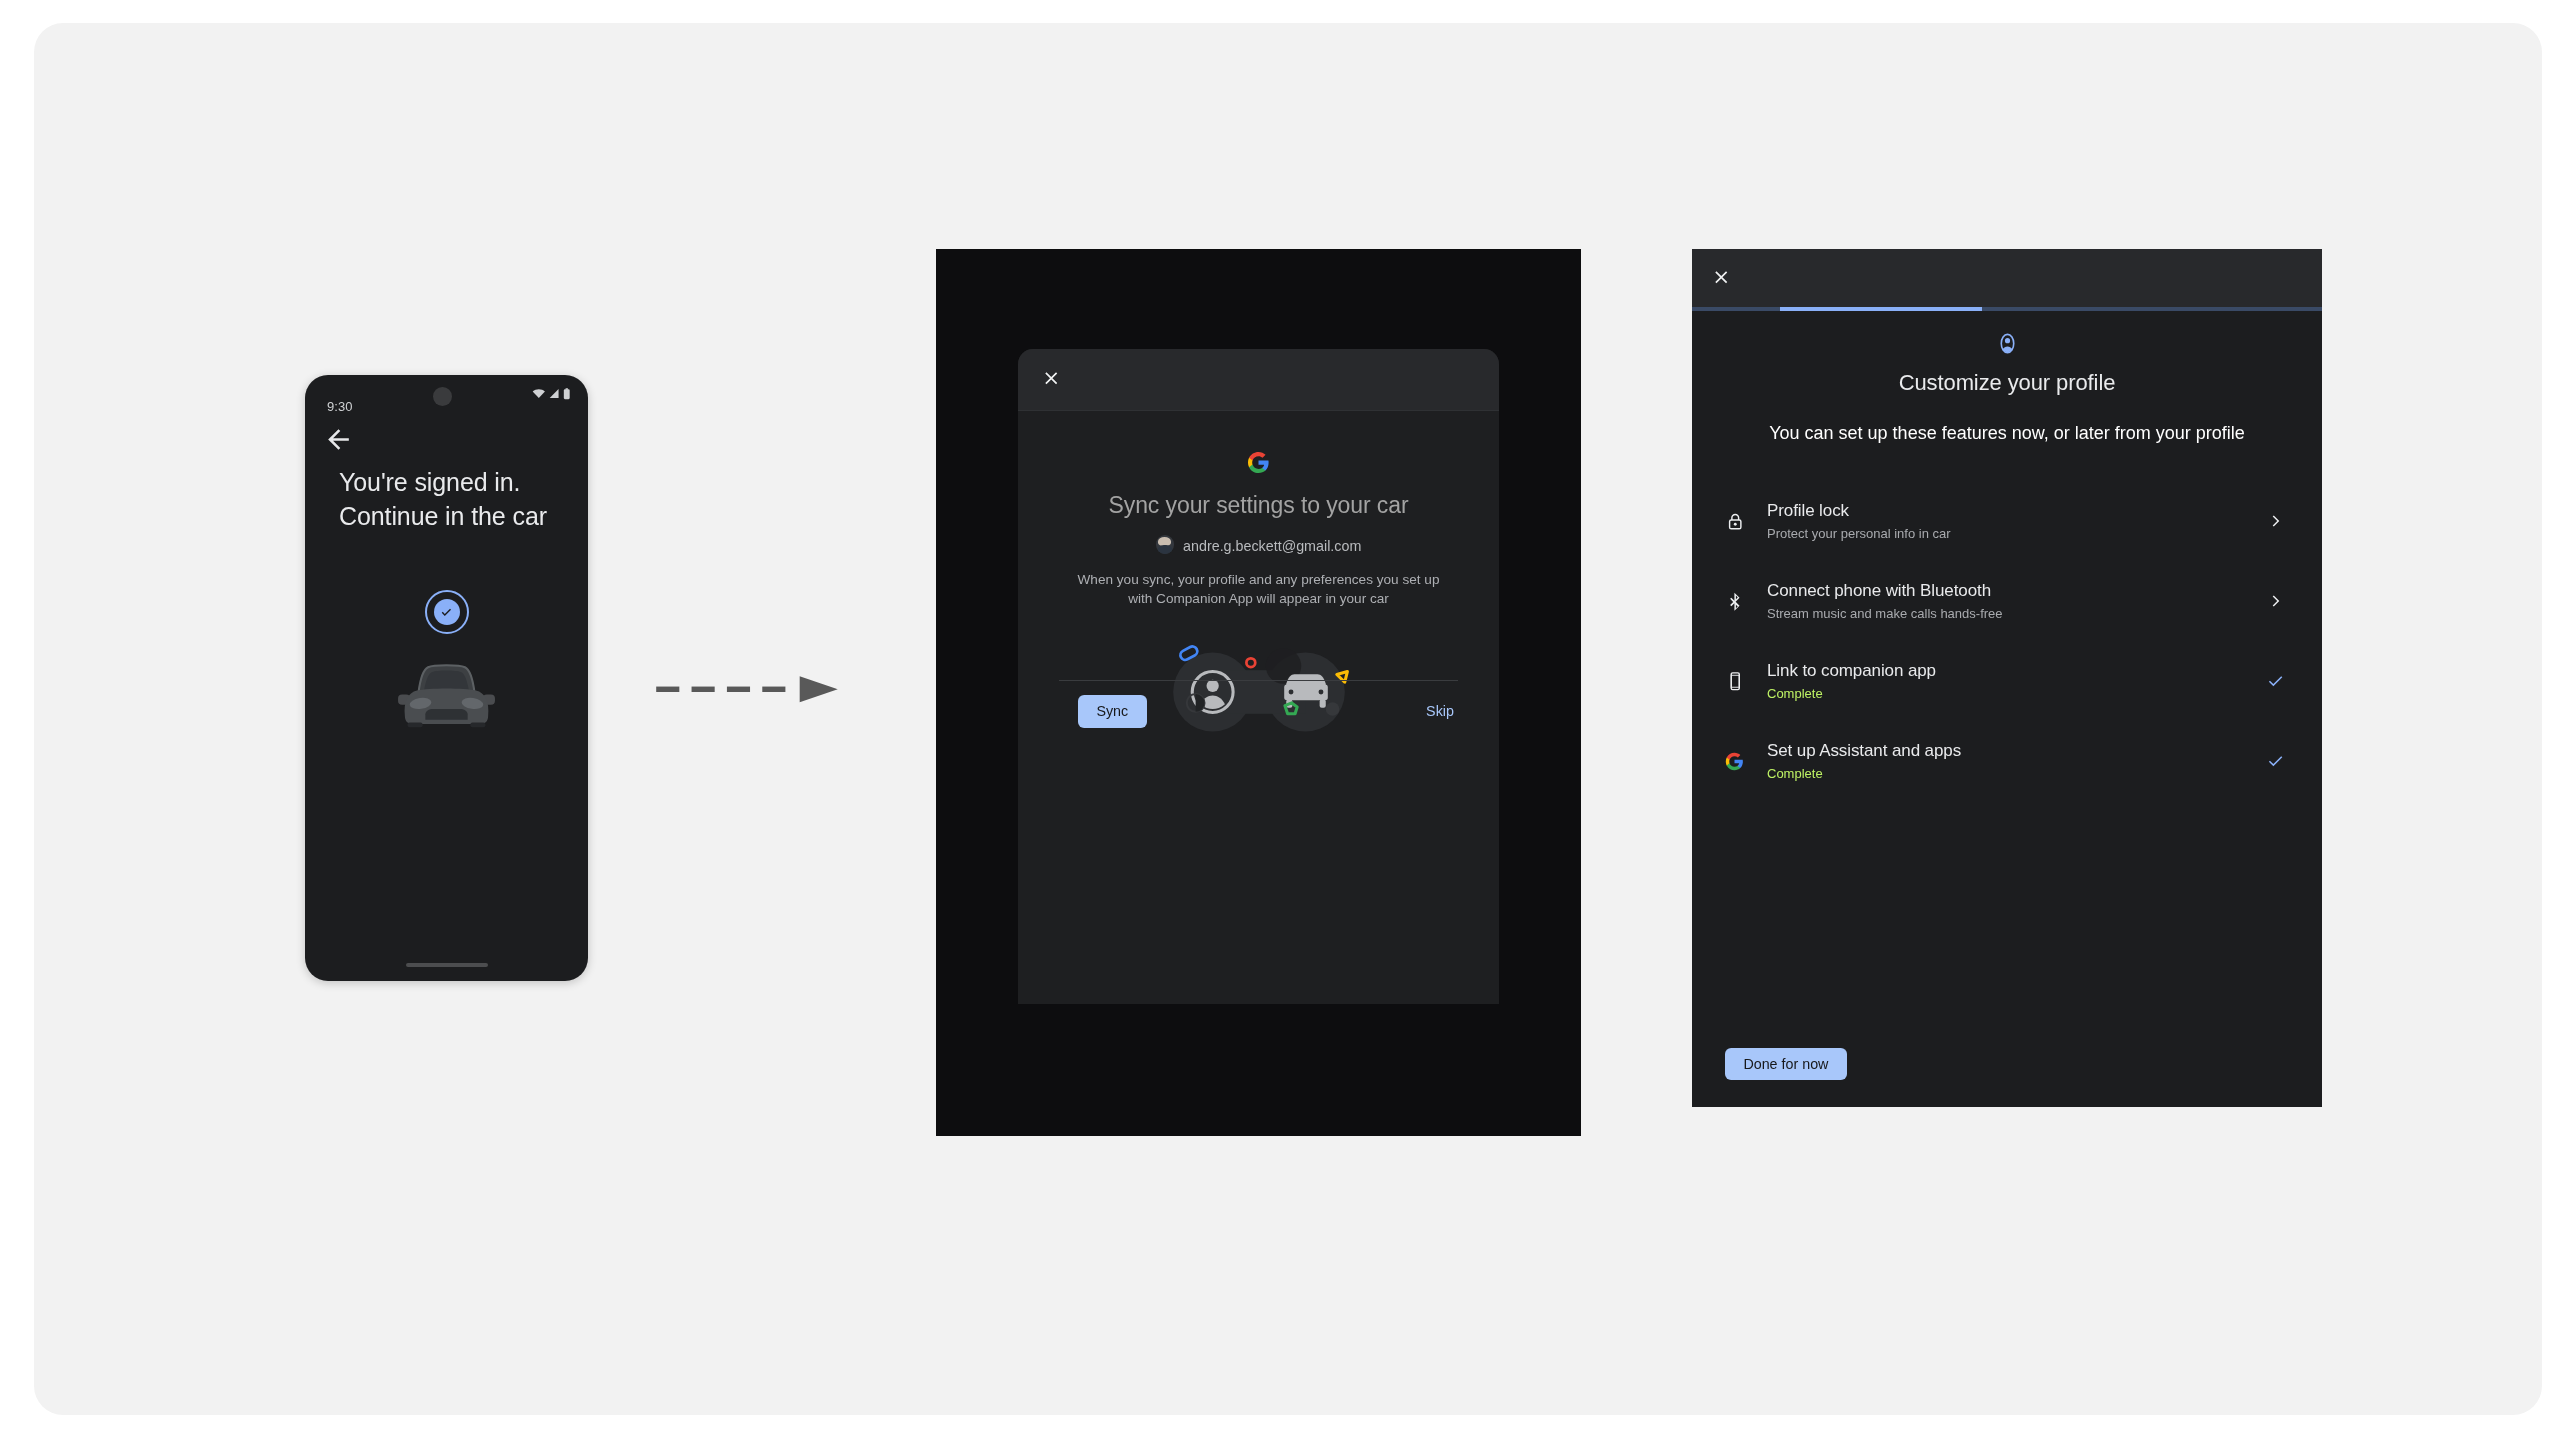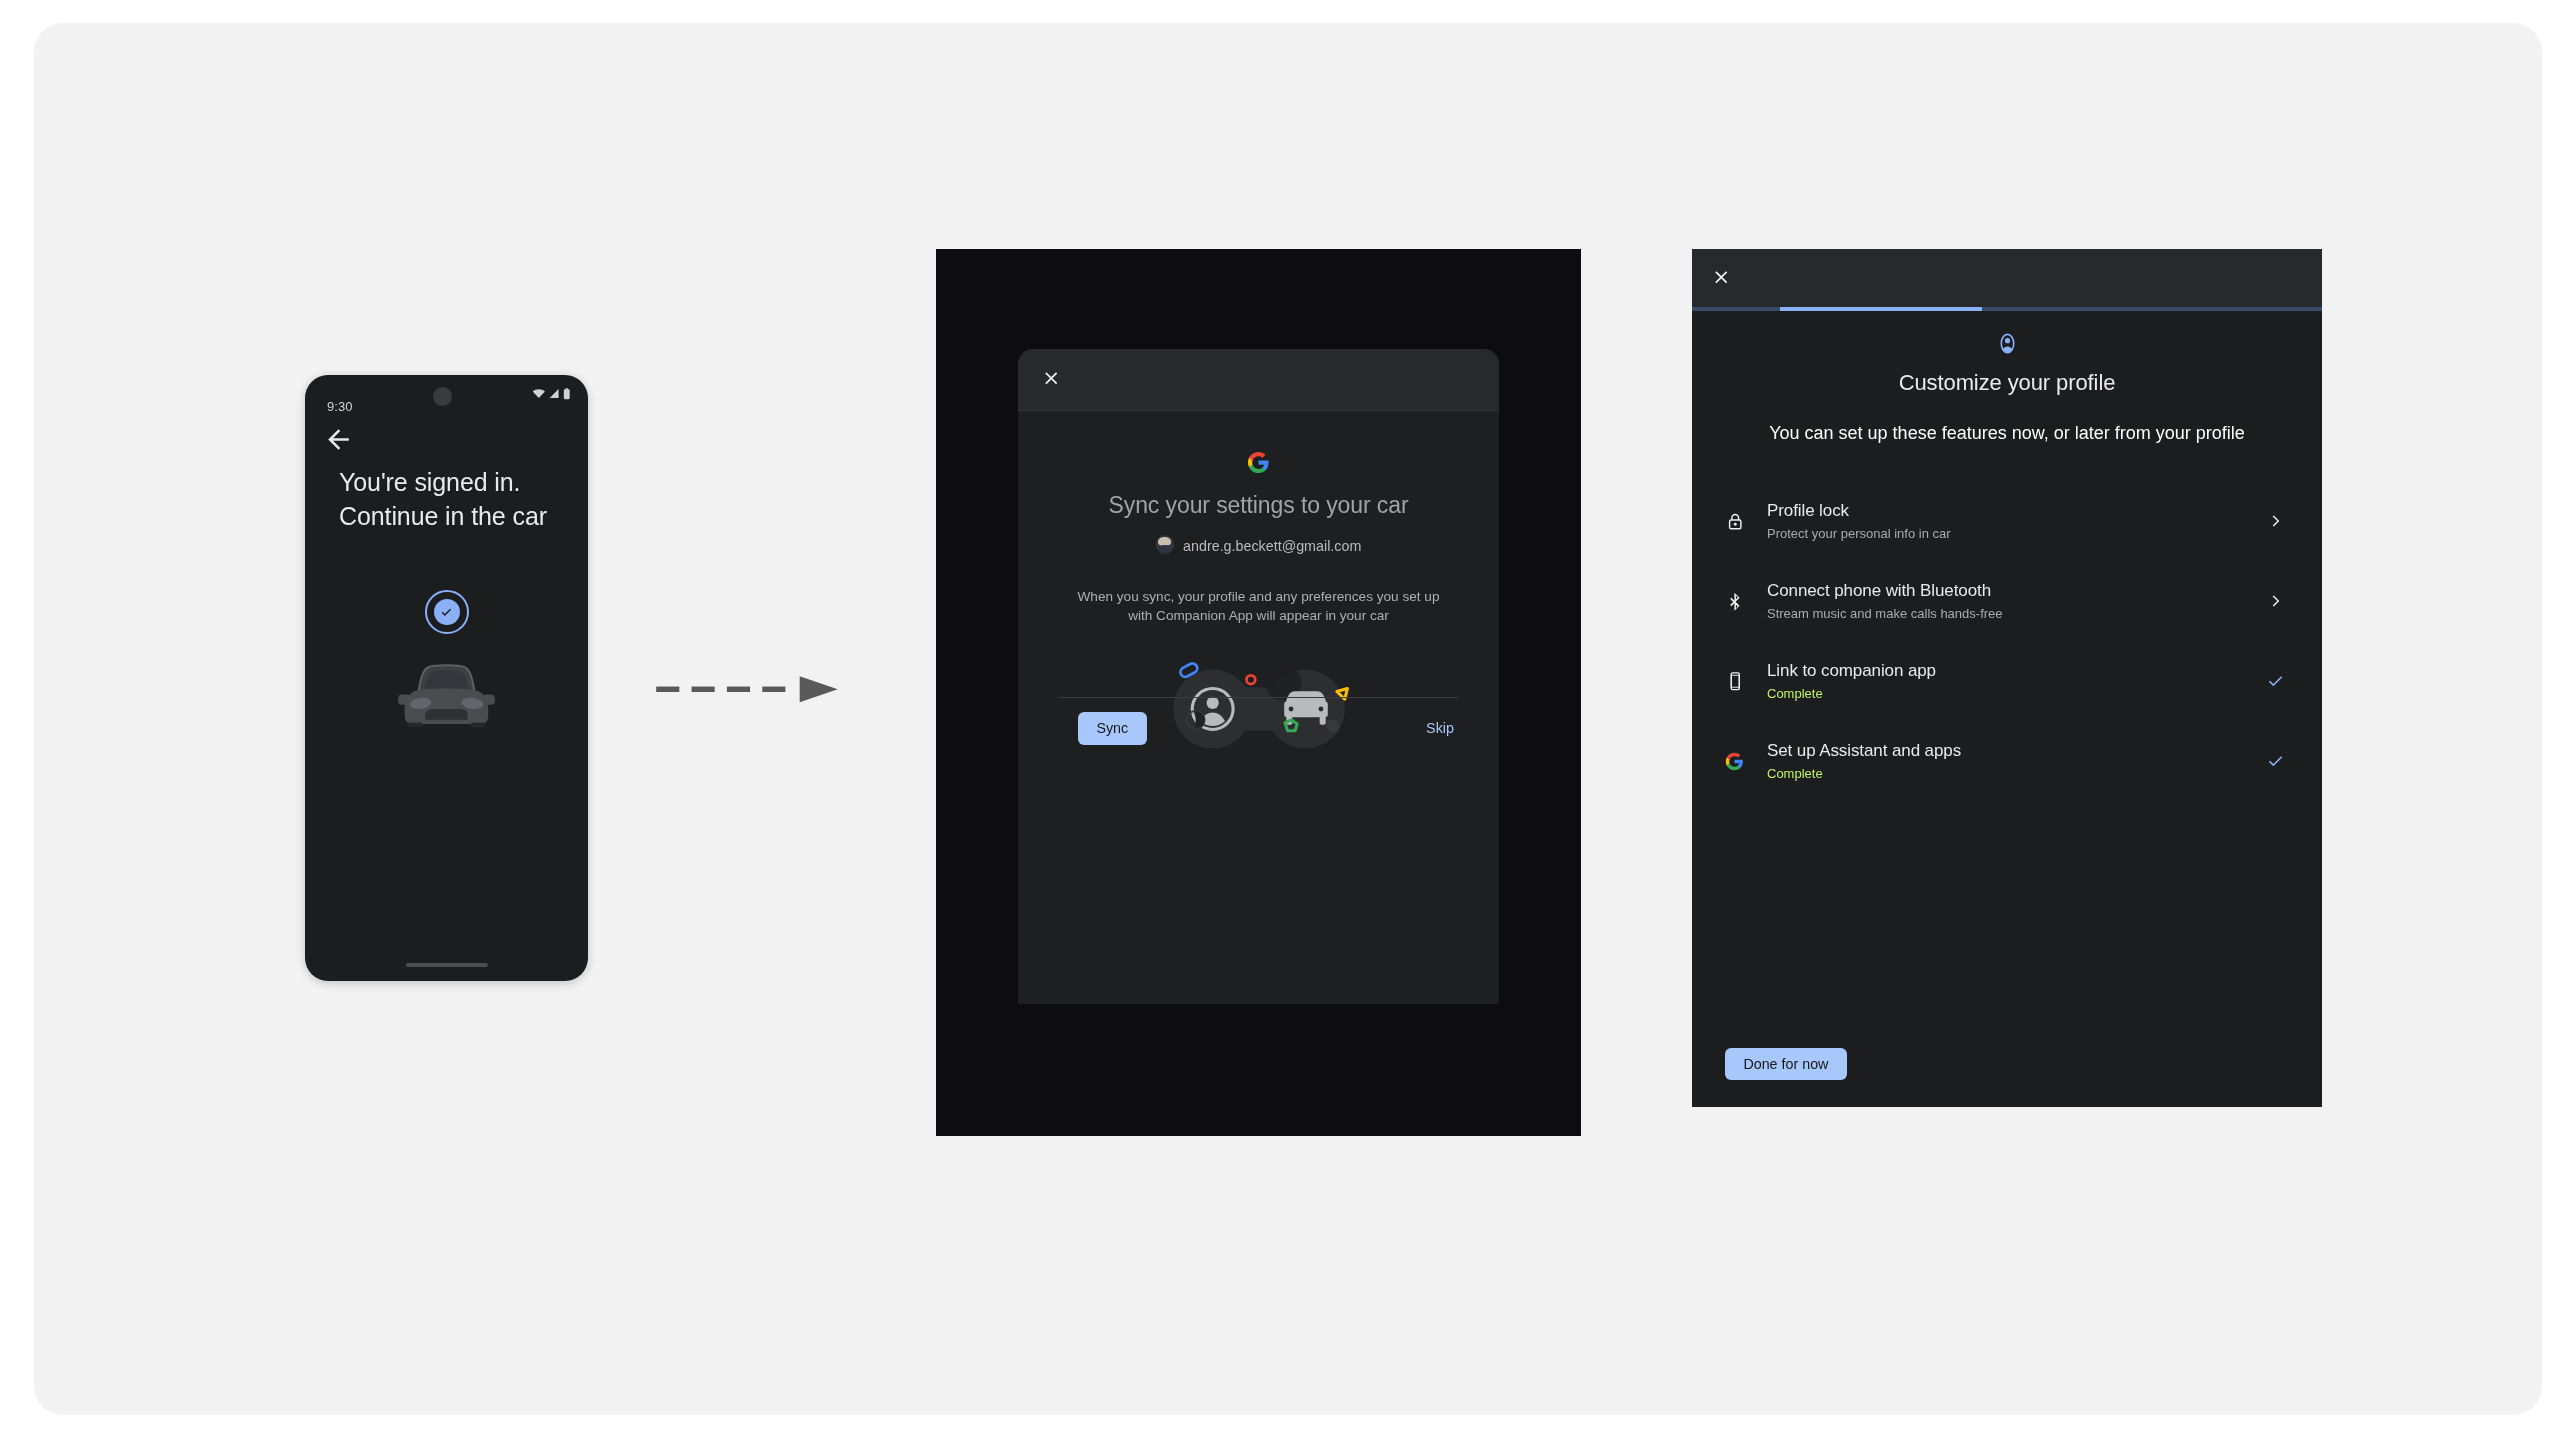--- a/index.html
+++ b/index.html
@@ -131,21 +131,21 @@
     background: #c9bdb0;
   }
   .avatar::after {
     content: ""; position: absolute;
     left: 1.4px; bottom: 0; width: 15.7px; height: 9px;
     border-radius: 6.8px 6.8px 0 0;
     background: #2b3440;
   }
   .mid-email { font-size: 14.3px; color: #b9bbbe; }
   .mid-desc {
-    margin: 33px auto 0; max-width: 389px;
+    margin: 16px auto 0; max-width: 389px;
     font-size: 13.6px; line-height: 1.45; color: #adafb3;
   }
   .mid-art { margin-top: 35px; display: flex; justify-content: center; }
   .mid-divider {
     position: absolute; left: 41px; right: 41px; bottom: 60px;
     height: 0.7px; background: #3a3c3f;
   }
   .mid-actions {
     position: absolute; left: 41px; right: 41px; bottom: 6.8px;
     height: 44px;

